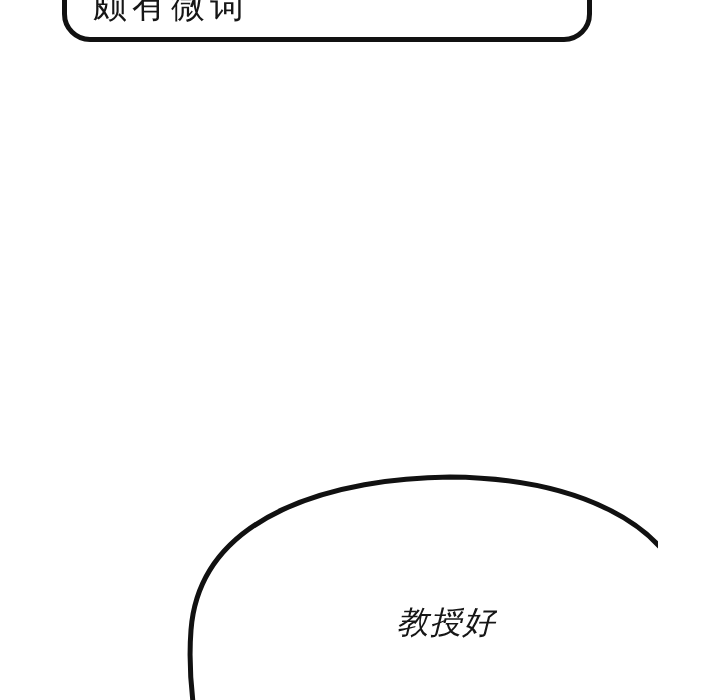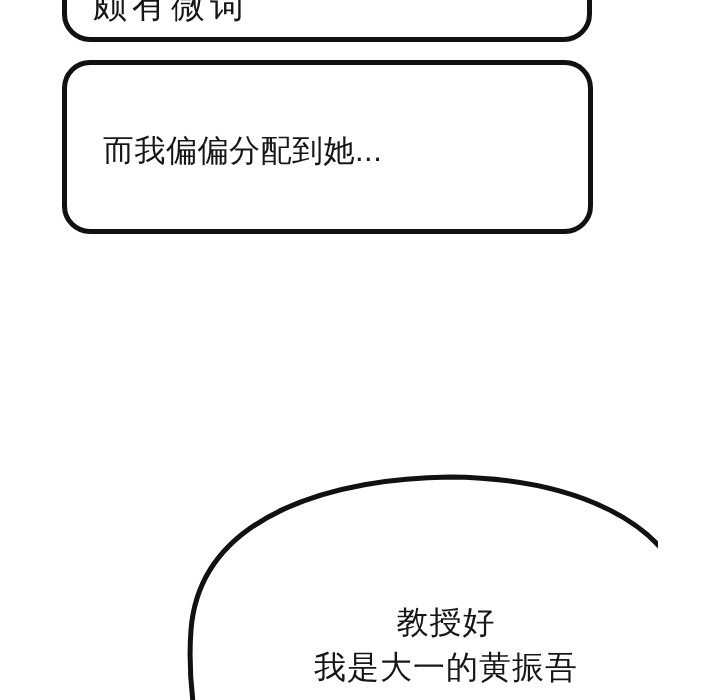--- a/index.html
+++ b/index.html
@@ -63,43 +63,40 @@
     display:block;
   }
   .oval-text{
     position:absolute;
     left:186px; top:600px;
     width:520px;
     text-align:center;
     font-size:32px;
     line-height:45px;
     letter-spacing:1px;
+    font-style:italic;
   }
 </style>
 </head>
 <body>
 
 <div class="panel">
 
   <div class="bubble-rect bubble-top">
     <span class="bubble-text">颇有微词</span>
   </div>
 
-  <div class="bubble-rect bubble-middle">
-    <span class="bubble-text">而我偏偏分配到她...</span>
-  </div>
 
   <svg class="oval-svg" viewBox="0 0 720 700" aria-hidden="true">
     <path d="M 450 477
              C 340 478 200 512 191 630
              C 187 682 196 735 212 800
              C 260 885 640 885 676 800
              C 691 735 699 682 695 630
              C 686 512 556 478 450 477
              Z" fill="#ffffff" stroke="#111111" stroke-width="5"></path>
   </svg>
 
   <div class="oval-text">
     <div class="oval-line">教授好</div>
-    <div class="oval-line">我是大一的黄振吾</div>
   </div>
 
 </div>
 
 </body></html>

